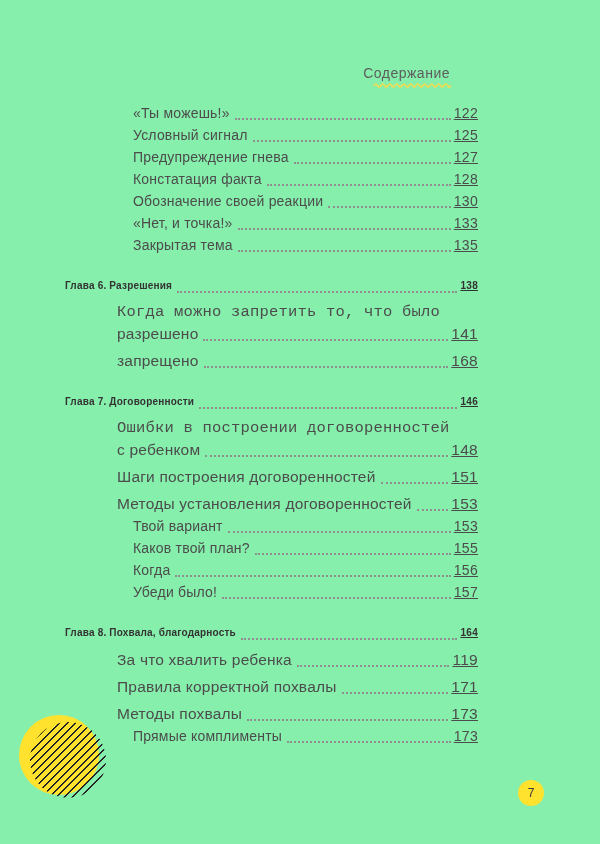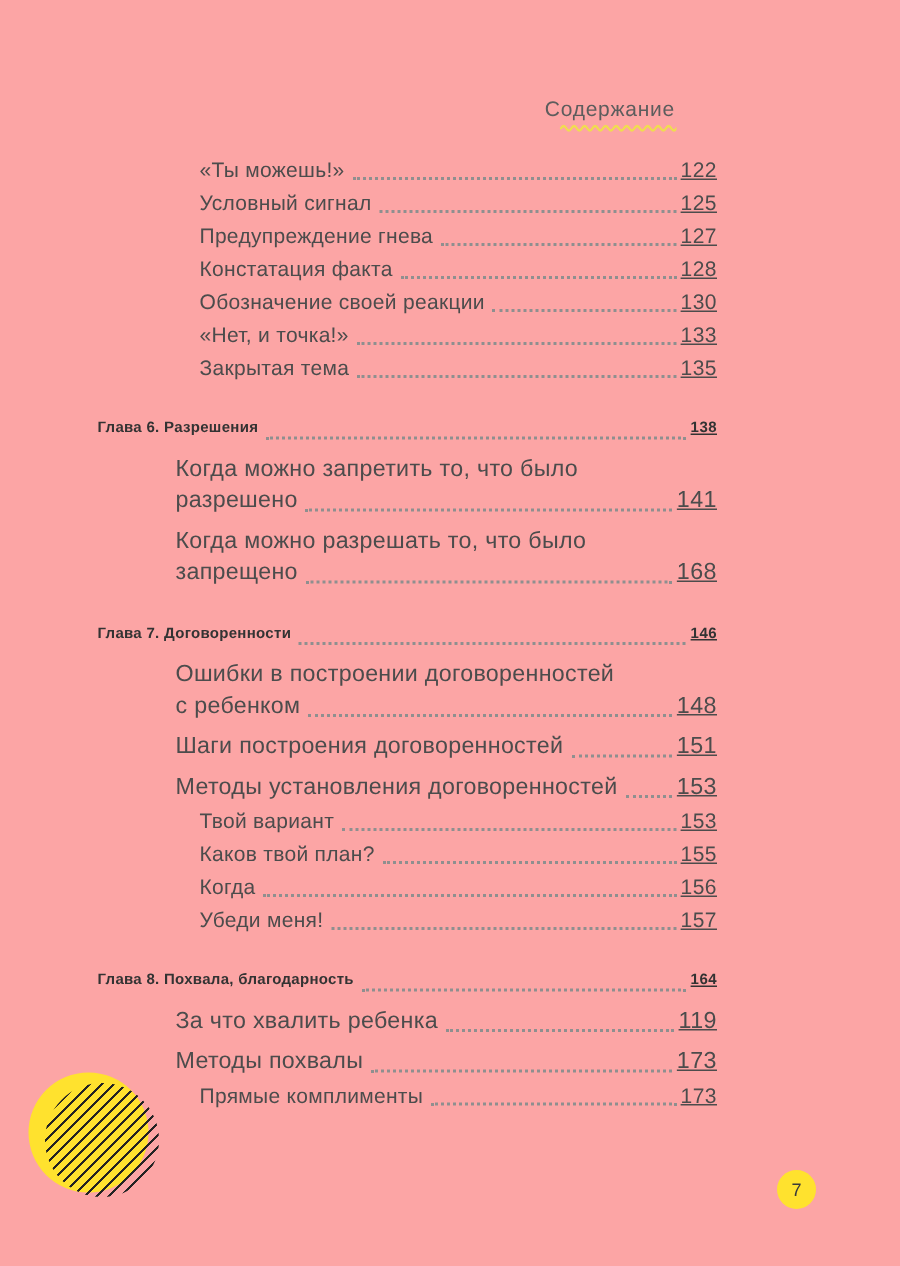--- a/index.html
+++ b/index.html
@@ -1,18 +1,18 @@
 <!DOCTYPE html>
 <html><head>
 <meta charset="utf-8">
 <style>
   html,body { margin:0; padding:0; background:#e8e8e8; }
   .page {
     position:relative; width:600px; height:844px; margin:0 auto;
-    background:#fca5a5; overflow:hidden;
+    background:#86efac; overflow:hidden;
     font-family:"Liberation Sans","DejaVu Sans",sans-serif;
     color:#4c4c4c;
   }
   
   .header { position:absolute; top:64px; left:0; right:150px; text-align:right; }
   .header-title { font-size:14px; letter-spacing:0.5px; color:#5d5d5d; }
   .header-wave { position:absolute; top:81px; right:149px; width:78px; height:8px; }
 
   
   .toc { position:absolute; left:65px; top:104px; width:413px; }
@@ -20,21 +20,21 @@
   .entry .row-line { display:flex; align-items:flex-end; }
   .entry .t, .entry .t1 { white-space:nowrap; letter-spacing:0.2px; }
   .leader { flex:1 1 auto; border-bottom:2px dotted #8f8f8f; margin:0 3px 3px 5px; min-width:12px; }
   .pg { letter-spacing:0.3px;text-decoration:underline; }
 
   .lvl0 { font-size:10px; font-weight:bold; color:#333333; line-height:20px; }
   .lvl1 { font-size:15.5px; line-height:21px; padding-left:52px; }
   .lvl2 { font-size:14px;  line-height:19px; padding-left:68px; margin-top:3px; }
   .section-start { margin-top:21px; }
   .entry:first-child { margin-top:0; }
-  .t1 { margin-bottom:0px; }
+  .t1 { margin-bottom:0px;font-family:Liberation Mono, monospace; }
 
   
   .corner-art { position:absolute; left:0; top:700px; width:130px; height:120px; }
   .corner-circle {
     position:absolute; left:19px; top:15px; width:80px; height:80px;
     border-radius:50%; background:var(--accent,#FFE22E);
   }
   .corner-hatch {
     position:absolute; left:30px; top:22px; width:76px; height:76px;
     border-radius:50%;
@@ -118,21 +118,20 @@
       </div>
       <div class="entry lvl1">
         <div class="t1">Когда можно запретить то, что было</div>
         <div class="row-line">
           <span class="t">разрешено</span>
           <span class="leader"></span>
           <span class="pg">141</span>
         </div>
       </div>
       <div class="entry lvl1">
-        <div class="t1">Когда можно разрешать то, что было</div>
         <div class="row-line">
           <span class="t">запрещено</span>
           <span class="leader"></span>
           <span class="pg">168</span>
         </div>
       </div>
       <div class="entry lvl0 section-start">
         <div class="row-line">
           <span class="t">Глава 7. Договоренности</span>
           <span class="leader"></span>
@@ -177,37 +176,44 @@
       </div>
       <div class="entry lvl2">
         <div class="row-line">
           <span class="t">Когда</span>
           <span class="leader"></span>
           <span class="pg">156</span>
         </div>
       </div>
       <div class="entry lvl2">
         <div class="row-line">
-          <span class="t">Убеди меня!</span>
+          <span class="t">Убеди было!</span>
           <span class="leader"></span>
           <span class="pg">157</span>
         </div>
       </div>
       <div class="entry lvl0 section-start">
         <div class="row-line">
           <span class="t">Глава 8. Похвала, благодарность</span>
           <span class="leader"></span>
           <span class="pg">164</span>
         </div>
       </div>
       <div class="entry lvl1">
         <div class="row-line">
           <span class="t">За что хвалить ребенка</span>
           <span class="leader"></span>
           <span class="pg">119</span>
+        </div>
+      </div>
+      <div class="entry lvl1">
+        <div class="row-line">
+          <span class="t">Правила корректной похвалы</span>
+          <span class="leader"></span>
+          <span class="pg">171</span>
         </div>
       </div>
       <div class="entry lvl1">
         <div class="row-line">
           <span class="t">Методы похвалы</span>
           <span class="leader"></span>
           <span class="pg">173</span>
         </div>
       </div>
       <div class="entry lvl2">

